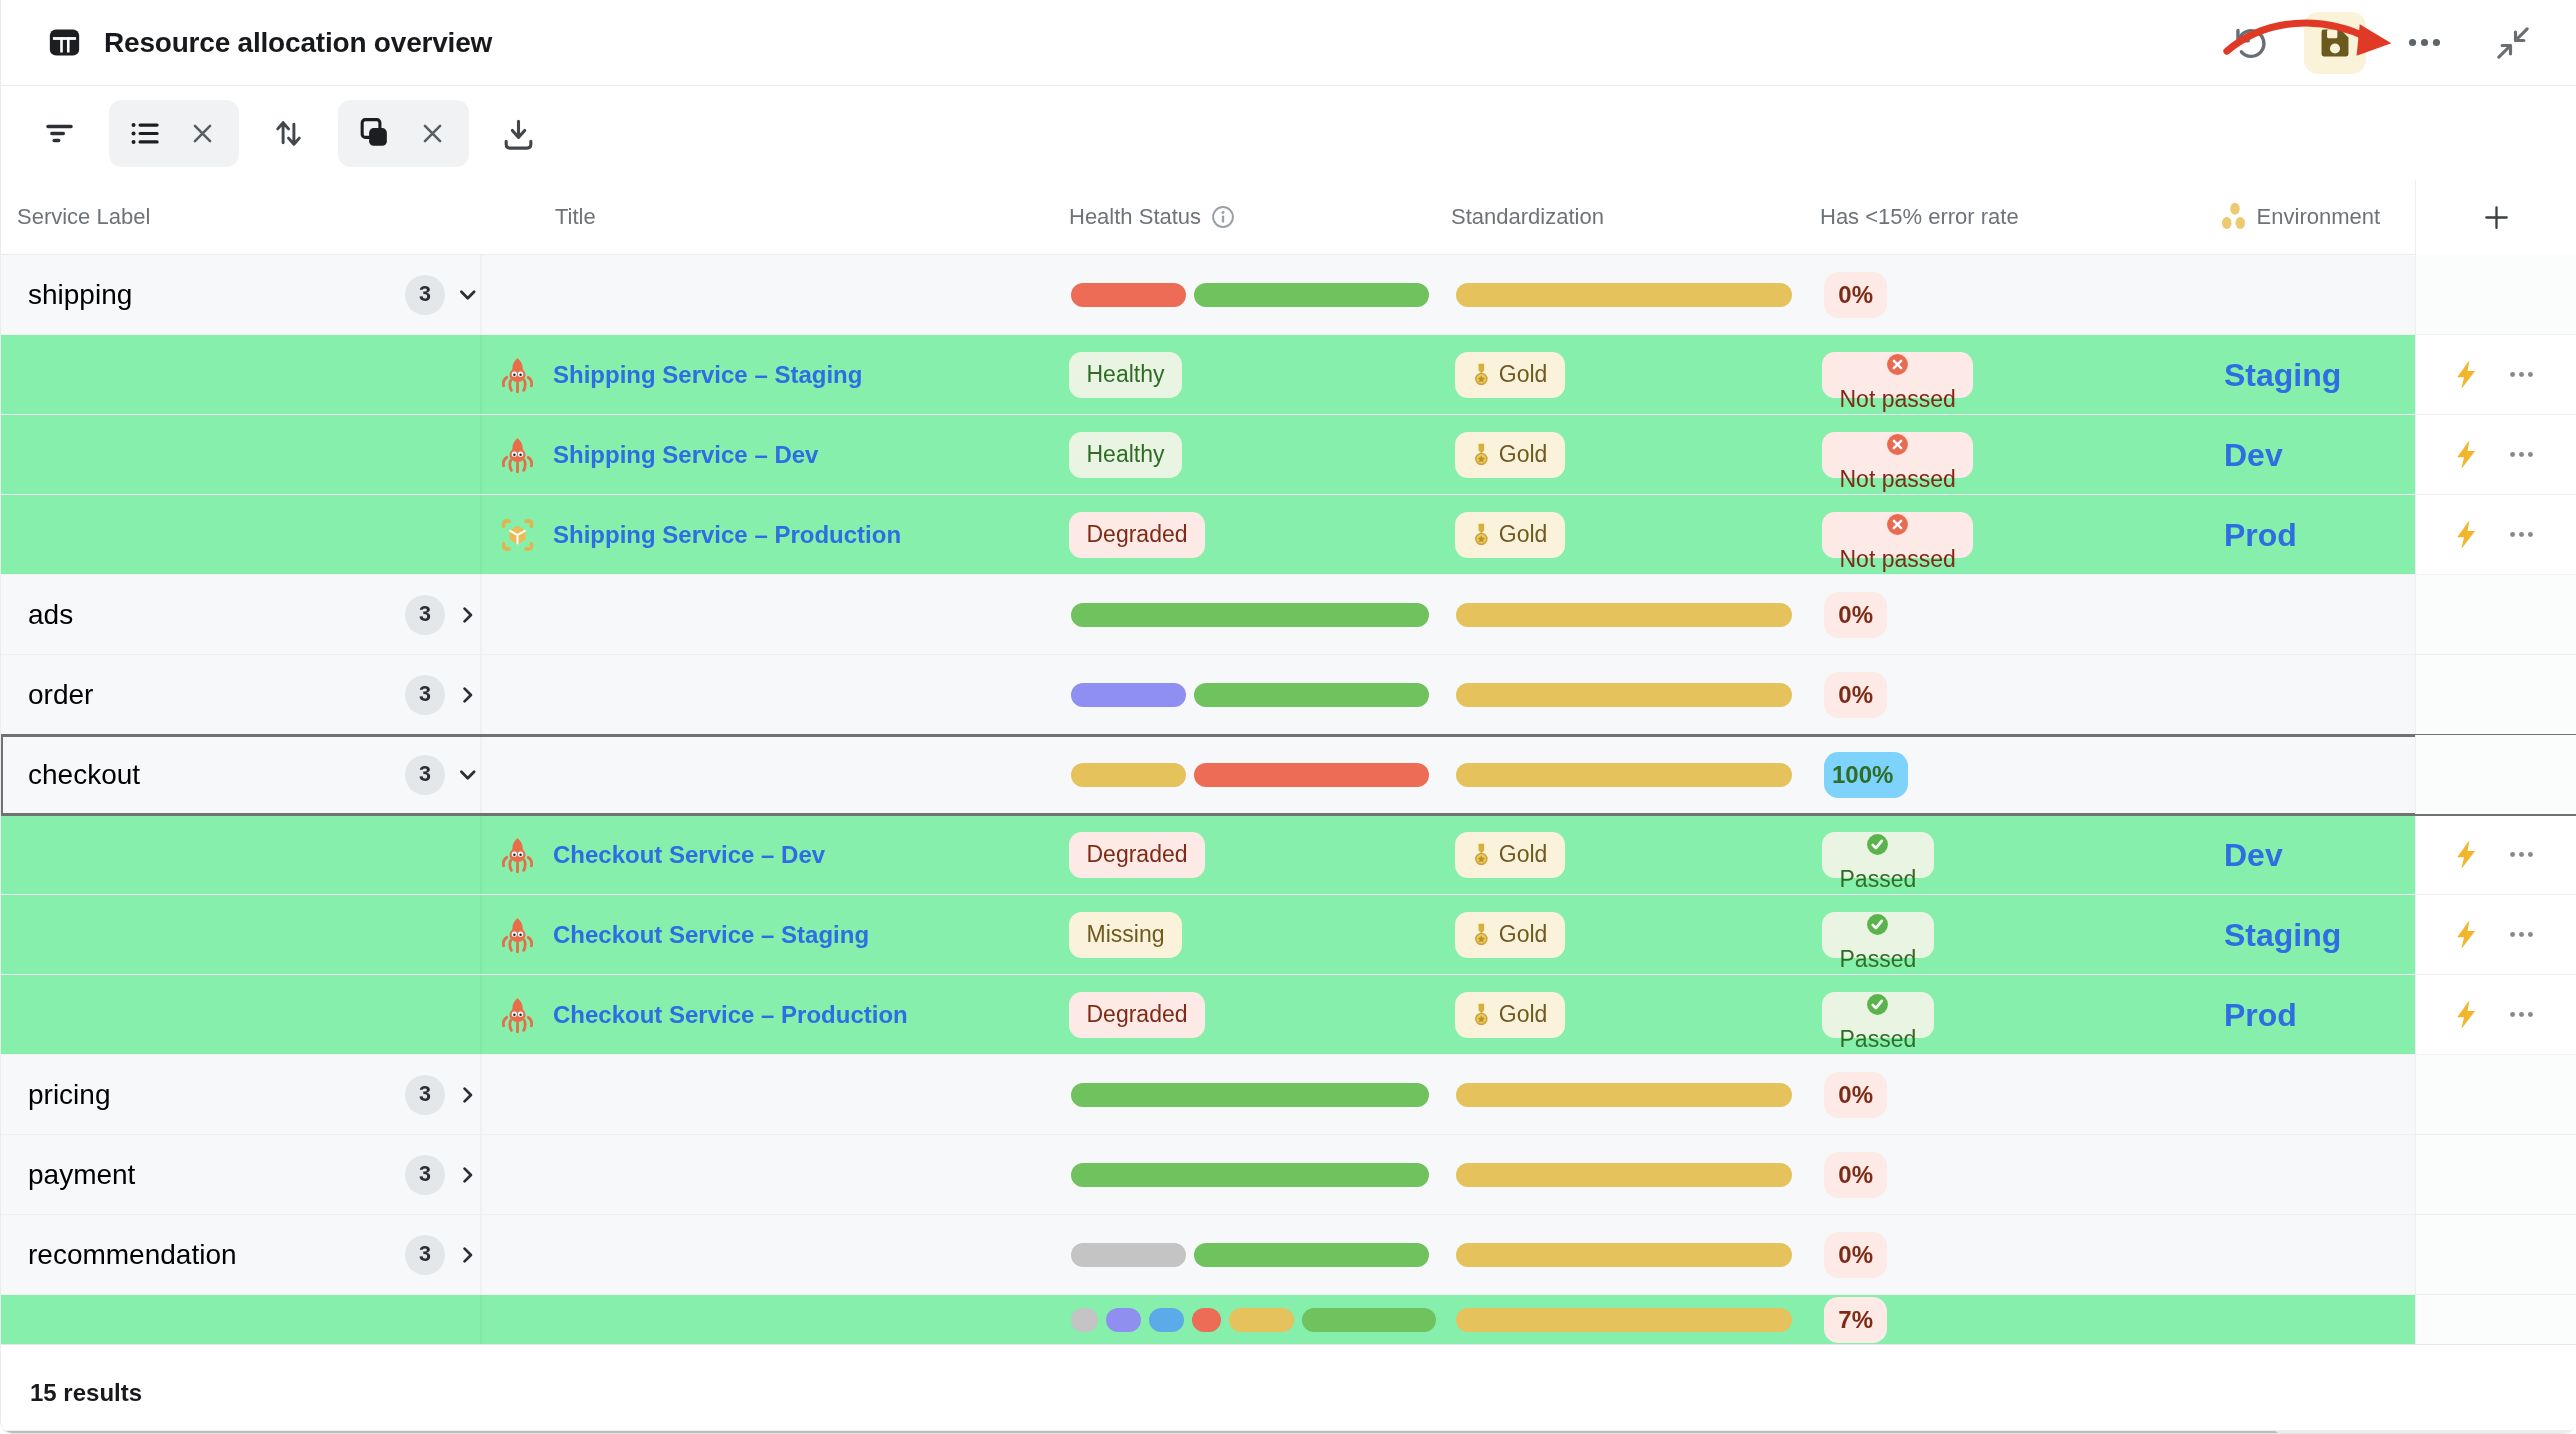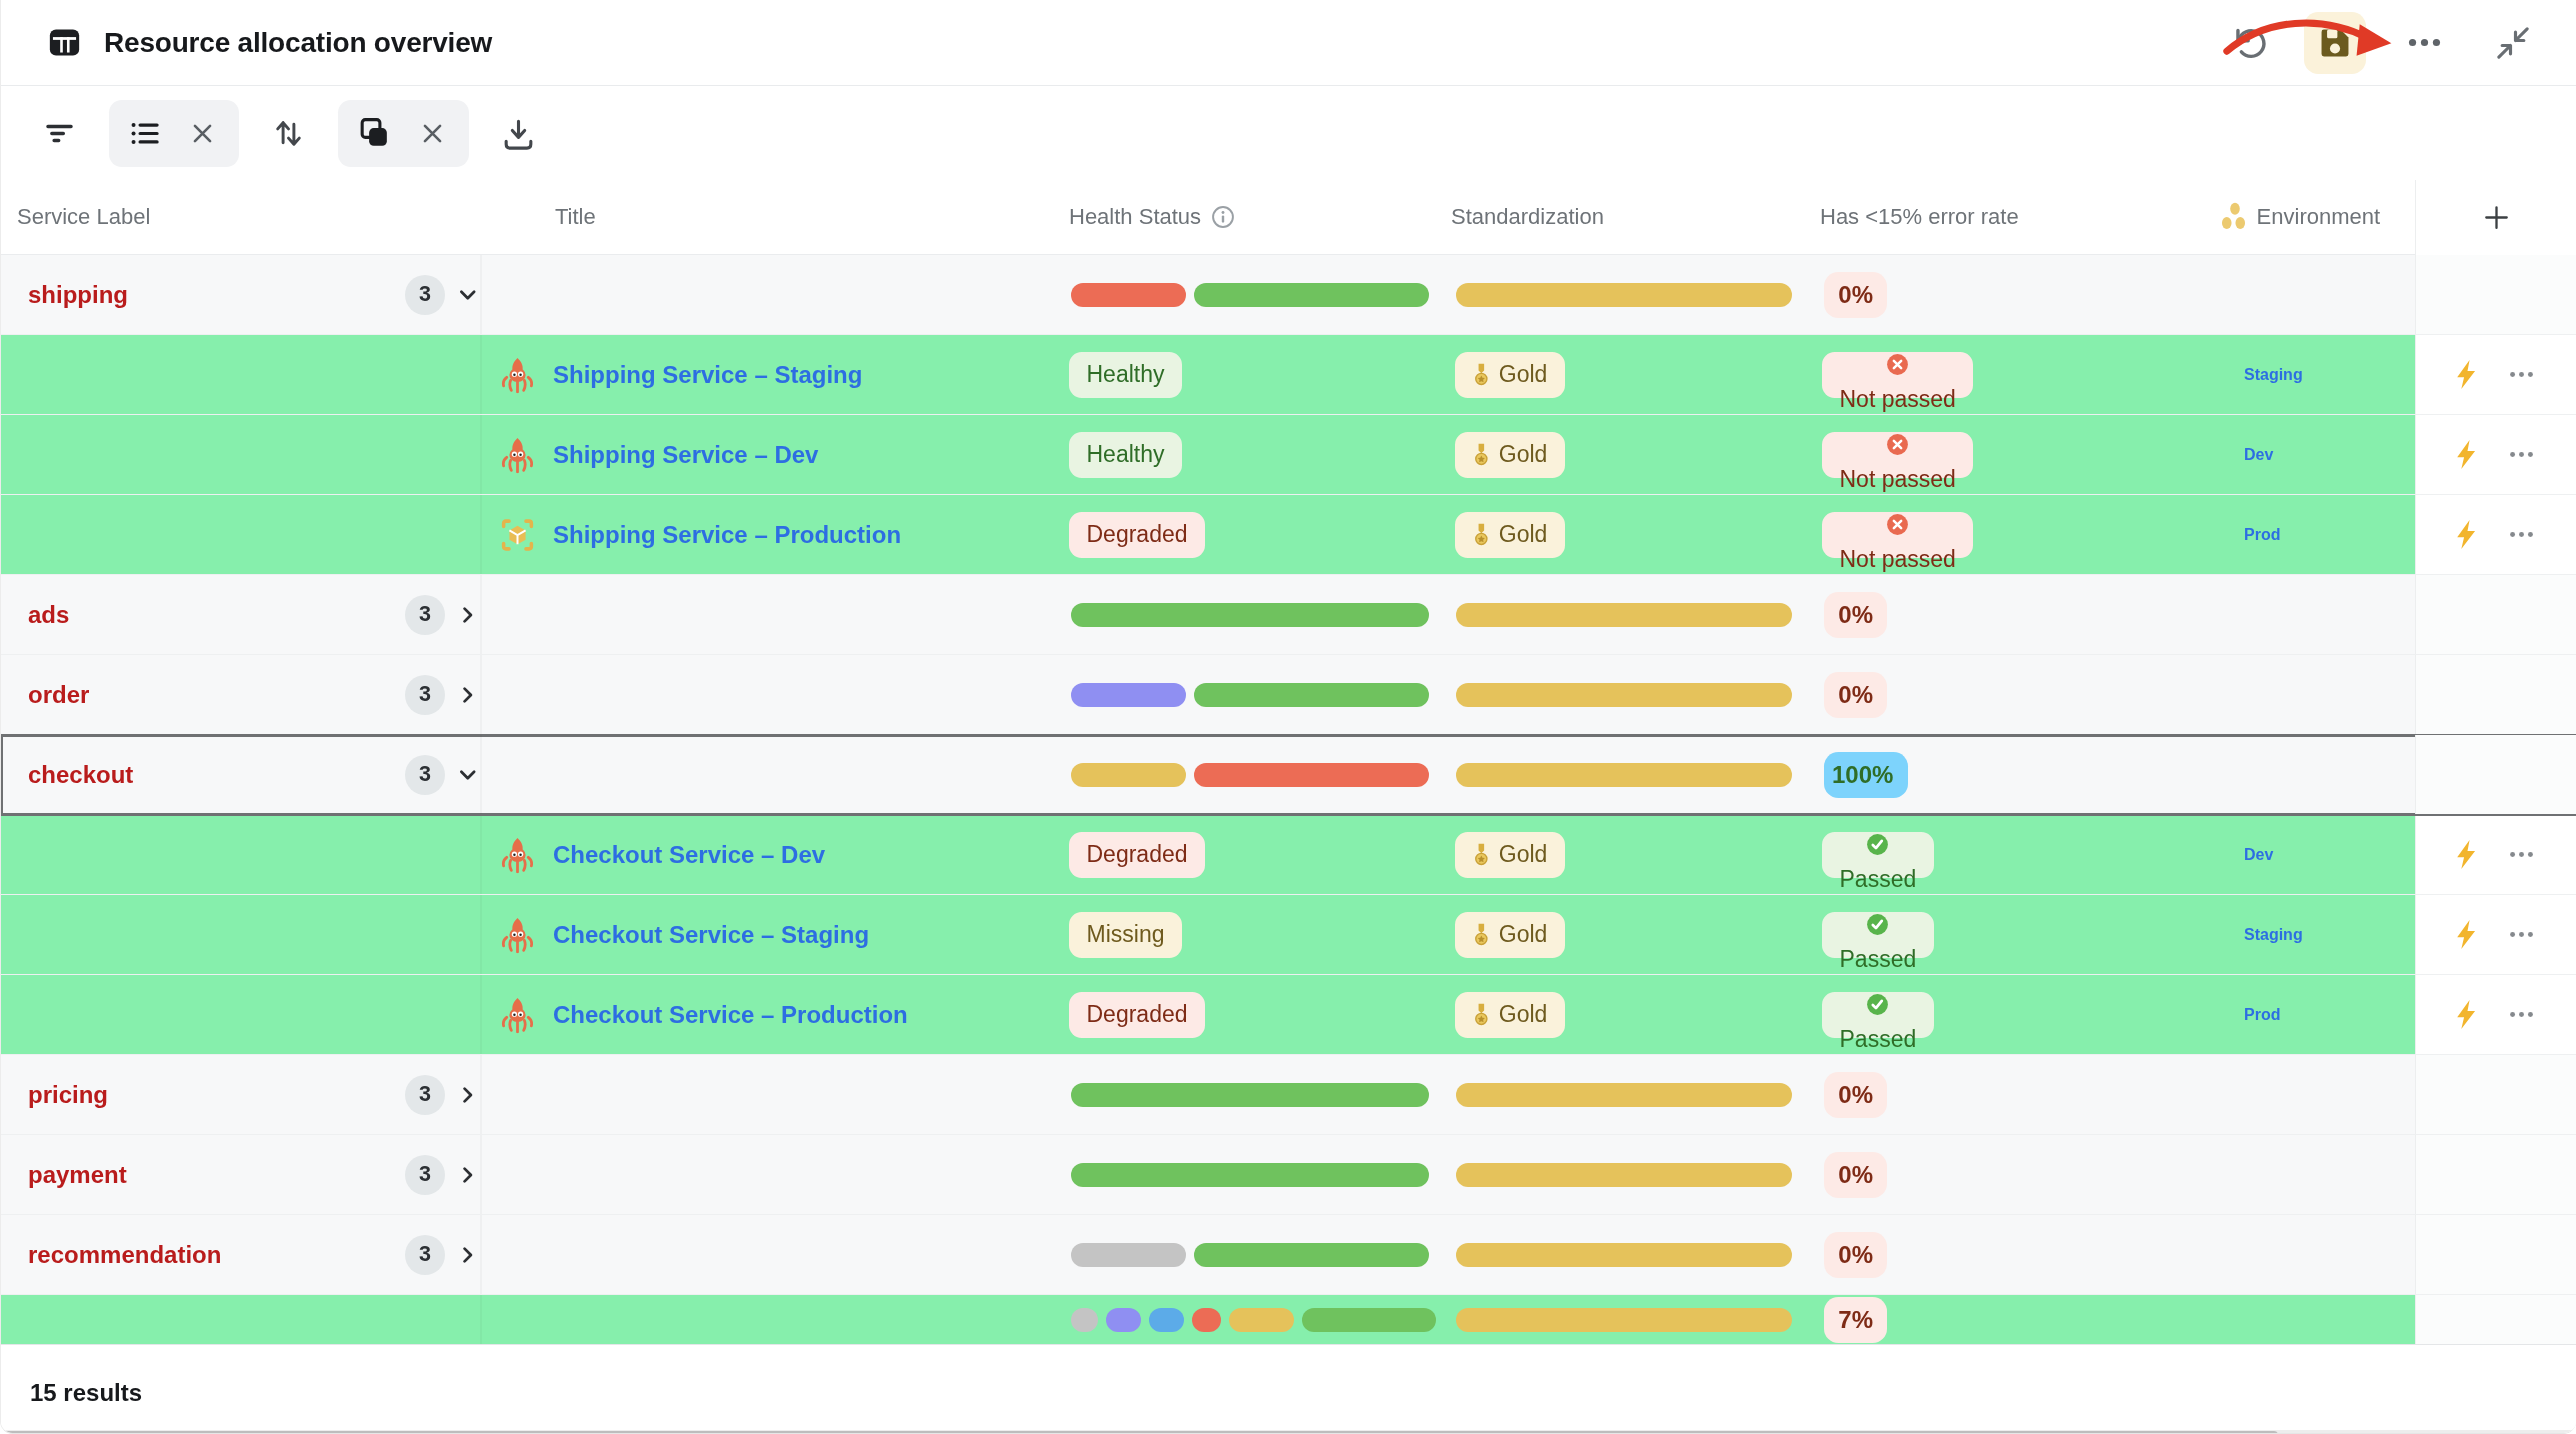--- a/index.html
+++ b/index.html
@@ -36,35 +36,35 @@
        display:flex; align-items:center; gap:9.6px;}
   .thead .pin{ position:absolute; right:0; top:0; bottom:-1.6px; width:161px; background:#fff;
                border-left:1.6px solid #eceeef; display:flex; align-items:center; justify-content:center;}
   
   .row{ position:relative; height:80px; border-bottom:1.6px solid #eef0f1; background:#86efac;}
   .row.group{ background:#f7f8f9; }
   .row.partial{ height:49px; border-bottom:none; }
   .row::after{ content:''; position:absolute; left:479px; top:0; bottom:0; width:1.6px; background:rgba(20,30,40,.035);}
   .row.focused{ outline:3.2px solid #6f7173; outline-offset:-2.4px; z-index:3; }
   .cell{ position:absolute; top:50%; transform:translateY(-50%); white-space:nowrap; }
-  .group-label{ left:27px; font-size:24px; font-weight:700; color:#b91c1c;}
+  .group-label{ left:27px; font-size:28px; font-weight:400; color:#000000;}
   .count-badge{ left:404px; width:40px; height:40px; border-radius:50%; background:#e3e7e9; color:#2b2f33;
                 font-size:21.5px; font-weight:600; display:flex; align-items:center; justify-content:center;}
   .chev{ left:454px; display:flex; }
   .svc-icon{ left:498px; display:flex; }
   .svc-title{ left:552px; font-size:24px; font-weight:600; color:#2d6ee2; text-decoration:none; cursor:pointer;}
   .bars{ left:1070px; display:flex; gap:8px; align-items:center;}
   .bars.std{ left:1455px; }
   .seg{ height:24px; border-radius:12px; }
   .badge{ height:46px; border-radius:12.7px; display:inline-flex; align-items:center; gap:9.6px;
           padding:0 17.5px; font-size:23px; font-weight:500;}
   .b-health{ left:1068px; } .b-std{ left:1454px; } .b-check{ left:1821px;flex-direction:column; }
   .metric{ left:1823px; height:46px; border-radius:14.3px; padding:0 14.3px; font-size:24px; font-weight:600;
            display:inline-flex; align-items:center;}
-  .env-link{ left:2223px; font-size:16px; font-weight:600; color:#2d6ee2; text-decoration:none; cursor:pointer;margin-left:20px;}
+  .env-link{ left:2223px; font-size:32px; font-weight:600; color:#2d6ee2; text-decoration:none; cursor:pointer;}
   .pin-col{ position:absolute; right:0; top:0; bottom:0; width:161px; background:#fff; border-left:1.6px solid #eceeef;
             display:flex; align-items:center; gap:21px; padding-left:35px;}
   .row.group .pin-col, .row.partial .pin-col{ background:#fbfcfc; }
   .icon-btn{ background:none; border:none; cursor:pointer; display:flex; padding:0;}
   
   .tfoot{ position:relative; height:96px; border-top:1.6px solid #e4e6e8; background:#fff;
           display:flex; align-items:center; padding-left:29px;}
   .results{ font-size:24px; font-weight:600; color:#17191c;}
   .hscroll-track{ position:absolute; left:0; right:0; bottom:0; height:9.6px; background:#ededed;}
   .hscroll-thumb{ position:absolute; left:0; bottom:0.8px; height:8px; width:2277px; background:#bdbdbd; border-radius:4.8px; cursor:pointer;}

